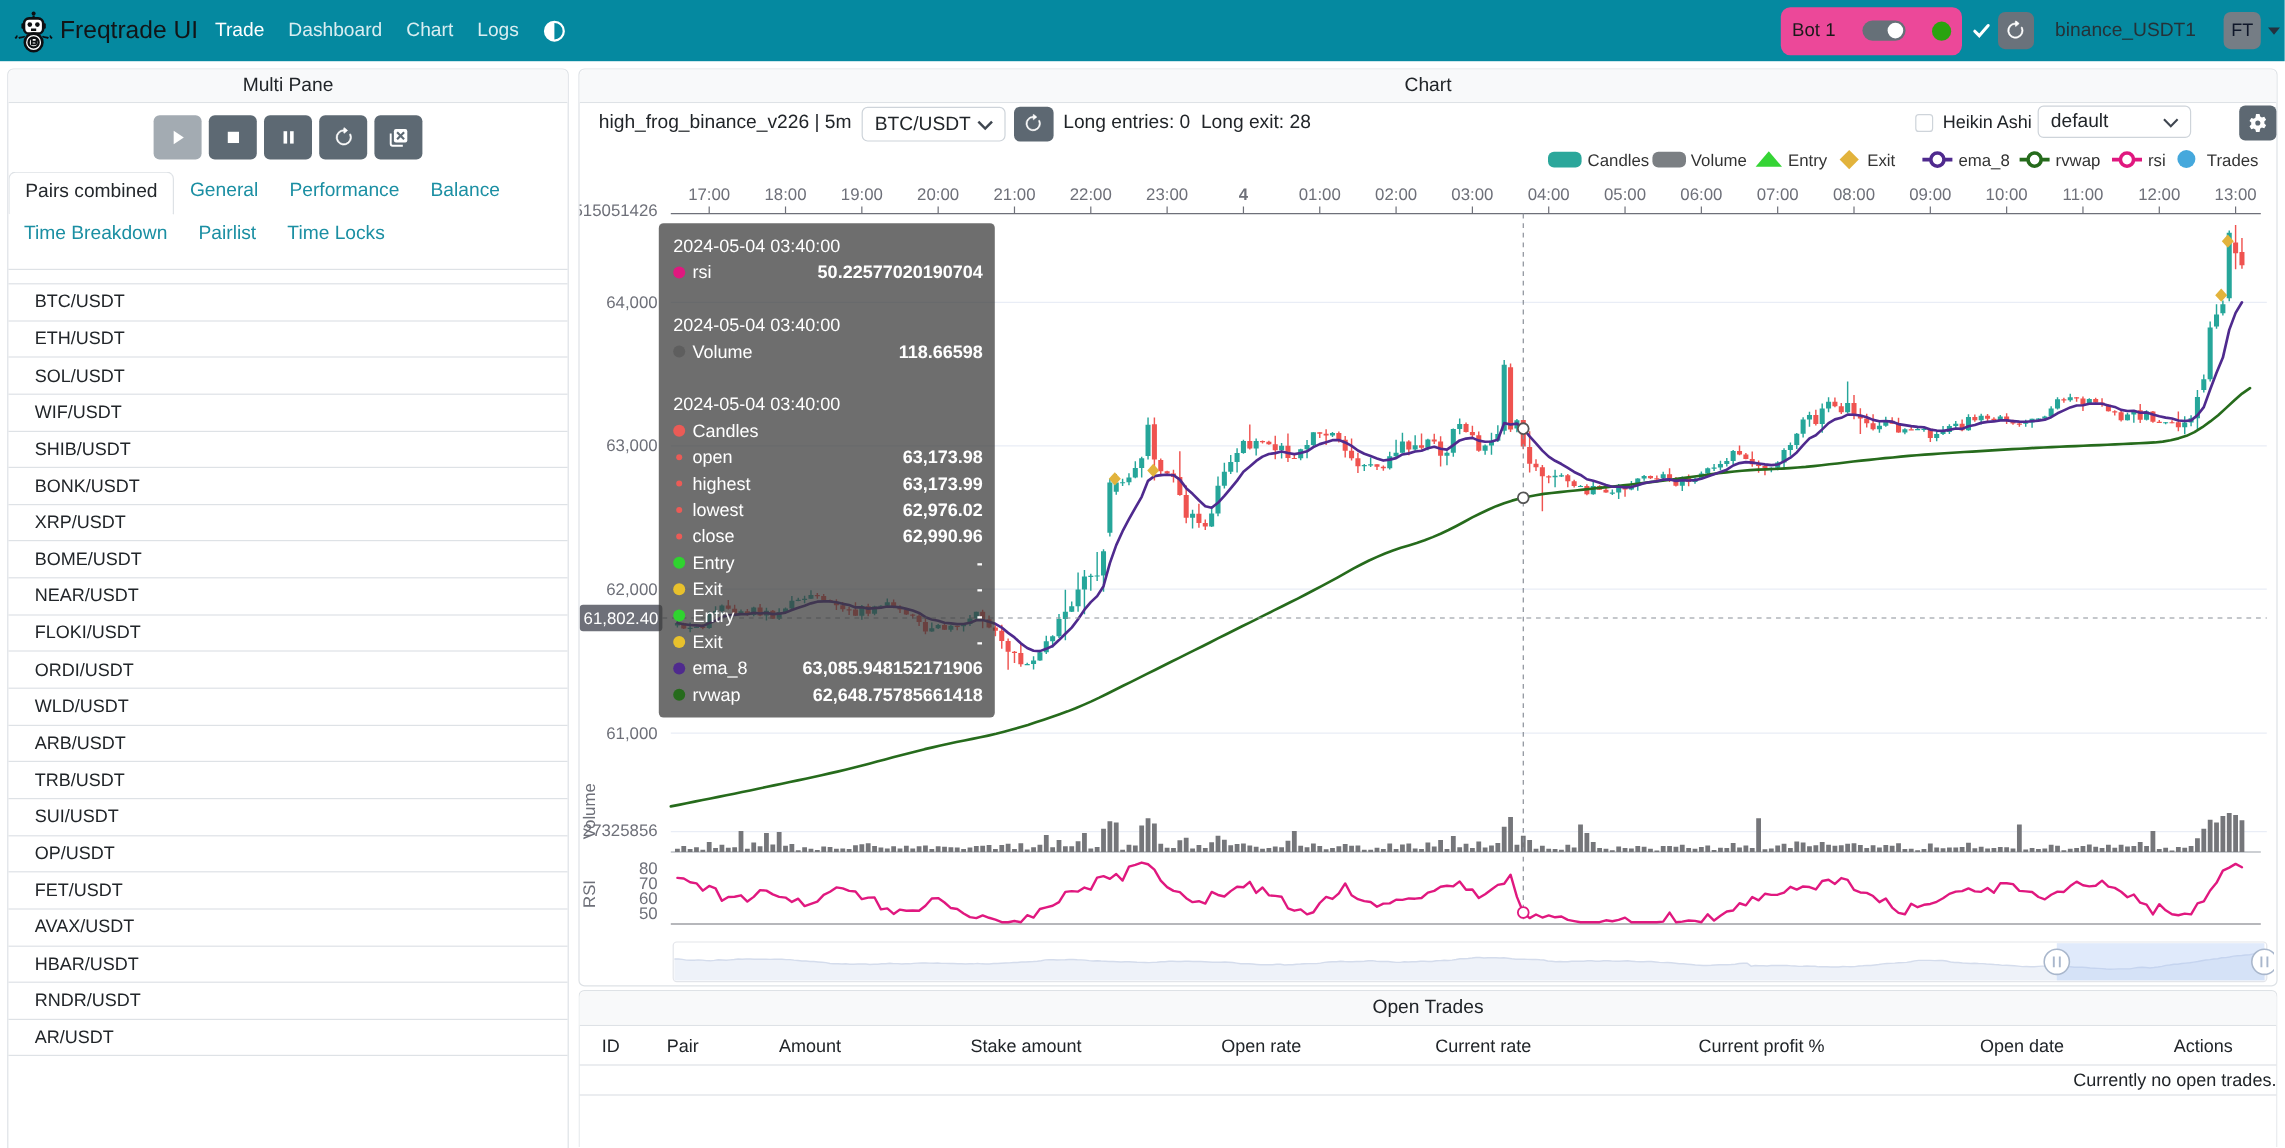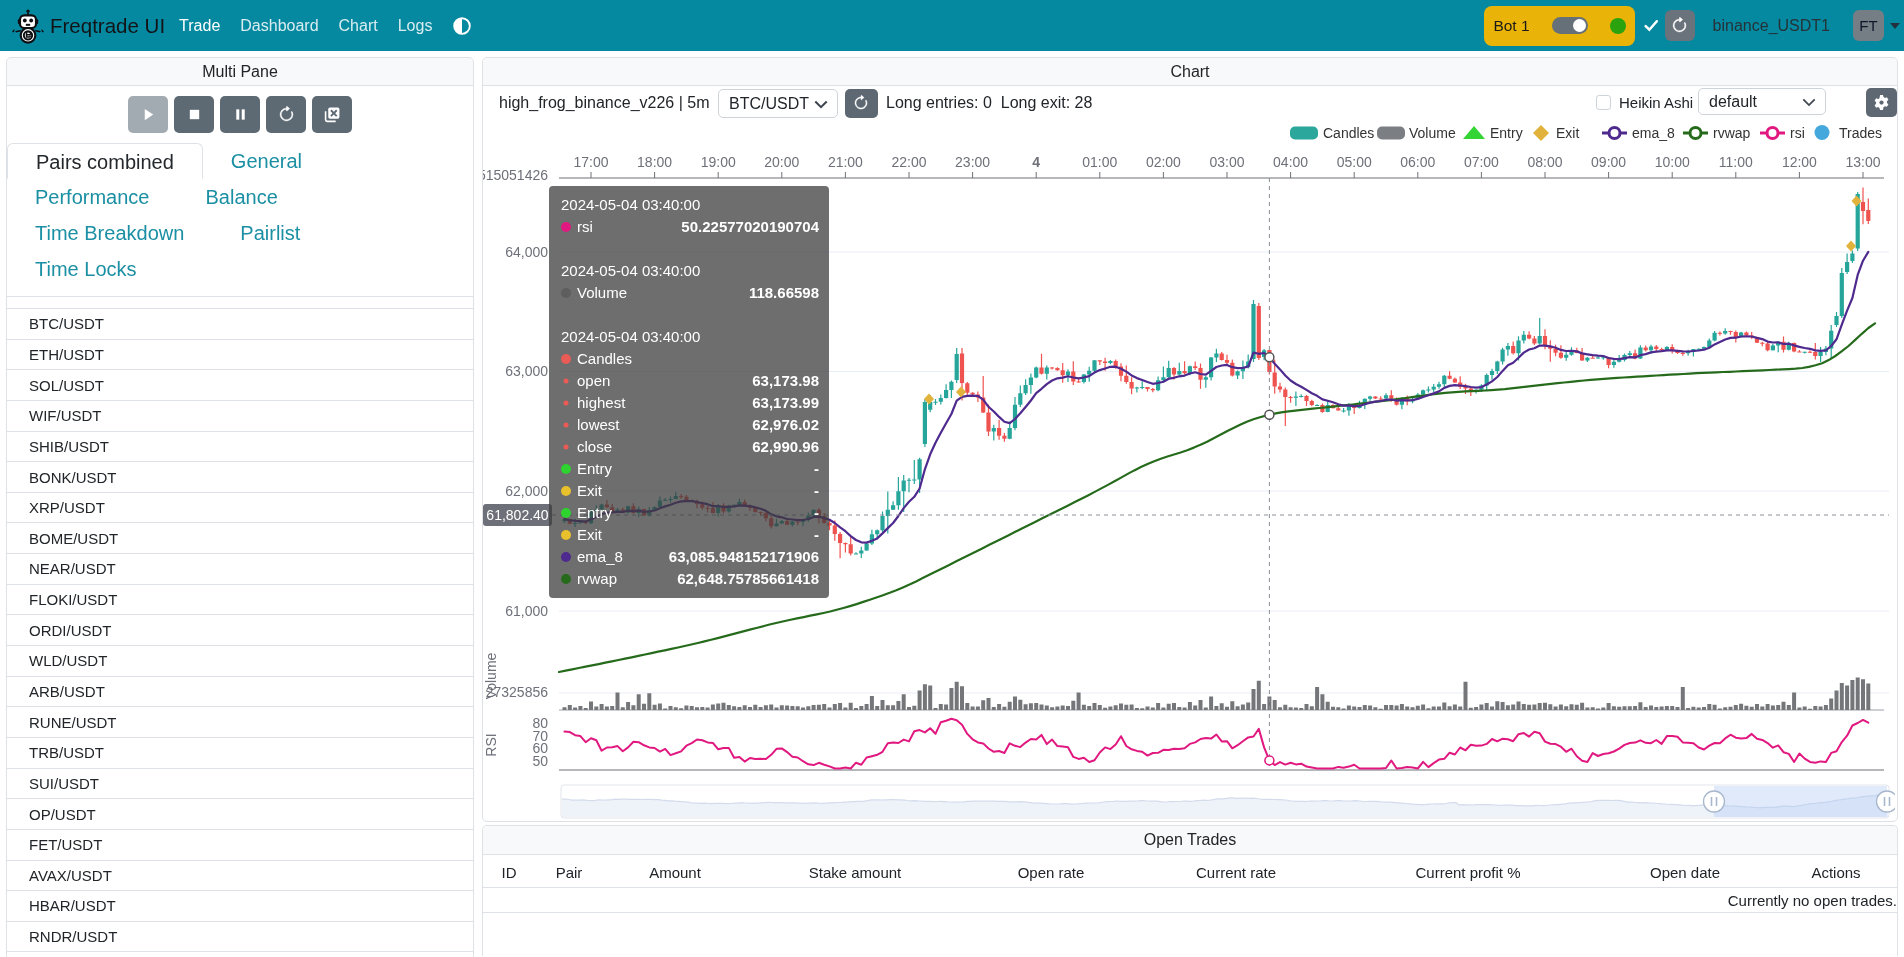--- a/index.html
+++ b/index.html
@@ -2,39 +2,39 @@
 <html><head><meta charset="utf-8"><title>Freqtrade UI</title>
 <style>
 *{box-sizing:border-box;margin:0;padding:0}
 body{width:1904px;height:957px;font-family:"Liberation Sans",sans-serif;background:#fff;overflow:hidden;position:relative;font-size:16px;color:#212529}
 
 .nav{position:absolute;left:0;top:0;width:1904px;height:51px;background:#0589a0;display:flex;align-items:center;padding:0 2px 0 8px}
 .brand{display:flex;align-items:center;color:#121417;font-size:20.5px;margin-right:4px}
 .navlink{color:rgba(255,255,255,.85);font-size:16px;padding:0 10px}
 .navlink.active{color:#fff}
 .nav-right{margin-left:auto;display:flex;align-items:center}
-.botbox{background:#eab308;border-radius:8px;height:40px;display:flex;align-items:center;padding:0 9px;gap:22px}
+.botbox{background:#ec4899;border-radius:8px;height:40px;display:flex;align-items:center;padding:0 9px;gap:22px}
 .botbox .lbl{font-size:15.5px;color:#1a1a1a}
 .toggle{width:36px;height:17px;background:#667078;border-radius:9px;position:relative}
 .toggle:after{content:"";position:absolute;right:2px;top:2px;width:13px;height:13px;border-radius:50%;background:#fff}
 .gdot{width:16px;height:16px;border-radius:50%;background:#2aa30f}
 .navbtn{width:30px;height:31px;background:#6a727b;border-radius:6px;display:flex;align-items:center;justify-content:center;margin-left:5px}
 .ft{width:31px;height:31px;background:#757d85;border-radius:6px;color:#0f172a;font-size:15px;display:flex;align-items:center;justify-content:center;margin-left:23px}
 .caret{width:0;height:0;border-left:5px solid transparent;border-right:5px solid transparent;border-top:6px solid #23313f;margin-left:6px;margin-right:2px}
 
 .card{position:absolute;background:#fff;border:1px solid #dee2e6;border-radius:5px}
 .chead{height:28px;background:#f8f9fa;border-bottom:1px solid #dee2e6;border-radius:5px 5px 0 0;text-align:center;font-size:16px;color:#212529;line-height:27px}
 
 #left{left:6px;top:57px;width:468px;height:920px}
 .btnrow{display:flex;justify-content:center;gap:6px;margin-top:10px}
 .cbtn{width:40px;height:37px;border-radius:5px;background:#5d6973;display:flex;align-items:center;justify-content:center}
 .cbtn.dis{background:#a3abb2}
 .tabs{position:relative;margin-top:10px;border-bottom:1px solid #dee2e6;padding-bottom:9px}
 .tabrow{display:flex;flex-wrap:wrap}
-.tab{font-size:20px;color:#1b8fa3;padding:7px 28px;height:36px}
+.tab{font-size:16px;color:#1b8fa3;padding:7px 13px;height:36px}
 .tab.active{color:#24282c;background:#fff;border:1px solid #dee2e6;border-bottom:1px solid #fff;border-radius:6px 6px 0 0;margin-bottom:-1px}
 .prow{height:30.65px;border-bottom:1px solid #dee2e6;font-size:15px;color:#212529;display:flex;align-items:center;padding-left:22px}
 .ptable{margin-top:11px;border-top:1px solid #dee2e6}
 
 #chart{left:482px;top:57px;width:1416px;height:765px}
 .ctrl{position:absolute;left:0;top:29px;width:100%;height:31px}
 .ctrl .strat{position:absolute;left:16px;top:7px;font-size:16px}
 .sel{position:absolute;background:#fff;border:1px solid #ced4da;border-radius:5px;font-size:16px;color:#212529}
 .gbtn{position:absolute;background:#5d6872;border-radius:5px}
 
@@ -143,21 +143,20 @@
 <div class="prow">WIF/USDT</div>
 <div class="prow">SHIB/USDT</div>
 <div class="prow">BONK/USDT</div>
 <div class="prow">XRP/USDT</div>
 <div class="prow">BOME/USDT</div>
 <div class="prow">NEAR/USDT</div>
 <div class="prow">FLOKI/USDT</div>
 <div class="prow">ORDI/USDT</div>
 <div class="prow">WLD/USDT</div>
 <div class="prow">ARB/USDT</div>
-<div class="prow">RUNE/USDT</div>
 <div class="prow">TRB/USDT</div>
 <div class="prow">SUI/USDT</div>
 <div class="prow">OP/USDT</div>
 <div class="prow">FET/USDT</div>
 <div class="prow">AVAX/USDT</div>
 <div class="prow">HBAR/USDT</div>
 <div class="prow">RNDR/USDT</div>
 <div class="prow">AR/USDT</div>
   </div>
 </div>

